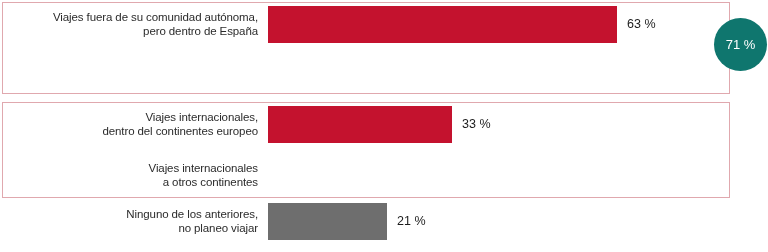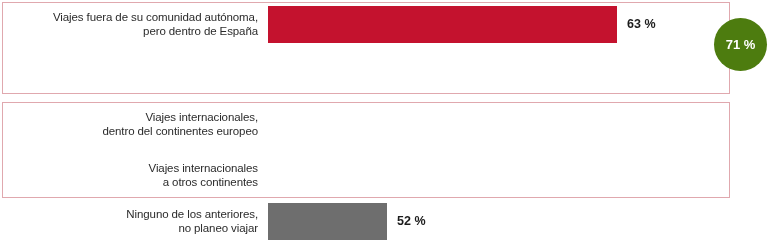--- a/index.html
+++ b/index.html
@@ -77,39 +77,39 @@
     height: 37px;
     background: #c4122e;
     flex: 0 0 auto;
   }
   .bar.gray {
     background: #6e6e6e;
   }
 
   .bar-value {
     font-size: 12.5px;
-    font-weight: bold;
+    font-weight: normal;
     color: #1c1c1c;
     margin-left: 10px;
     white-space: nowrap;
   }
 
   
   .summary-circle {
     position: absolute;
     width: 53px;
     height: 53px;
     border-radius: 50%;
-    background: #4d7c0f;
+    background: #0f766e;
     color: #ffffff;
     display: flex;
     align-items: center;
     justify-content: center;
     font-size: 13px;
-    font-weight: bold;
+    font-weight: normal;
     letter-spacing: 0px;
   }
   #summary-circle-domestic {
     left: 714px;
     top: 18px;
   }
   #summary-circle-international {
     left: 714px;
     top: 137px;
   }
@@ -128,31 +128,35 @@
     <div class="bar-area">
       <div class="bar" style="width:349px;"></div>
       <div class="bar-value">63 %</div>
     </div>
   </div>
 
 
   <div class="row" style="top:105px;">
     <div class="row-label">Viajes internacionales,
 dentro del continentes europeo</div>
+    <div class="bar-area">
+      <div class="bar" style="width:184px;"></div>
+      <div class="bar-value">33 %</div>
+    </div>
   </div>
 
   <div class="row" style="top:156px;">
     <div class="row-label">Viajes internacionales
 a otros continentes</div>
   </div>
 
   <div class="row" style="top:202px;align-items:center;">
     <div class="row-label">Ninguno de los anteriores,
 no planeo viajar</div>
     <div class="bar-area">
       <div class="bar gray" style="width:119px;"></div>
-      <div class="bar-value">52 %</div>
+      <div class="bar-value">21 %</div>
     </div>
   </div>
 
   <div class="summary-circle" id="summary-circle-domestic">71 %</div>
 
 </div>
 
 </body></html>

